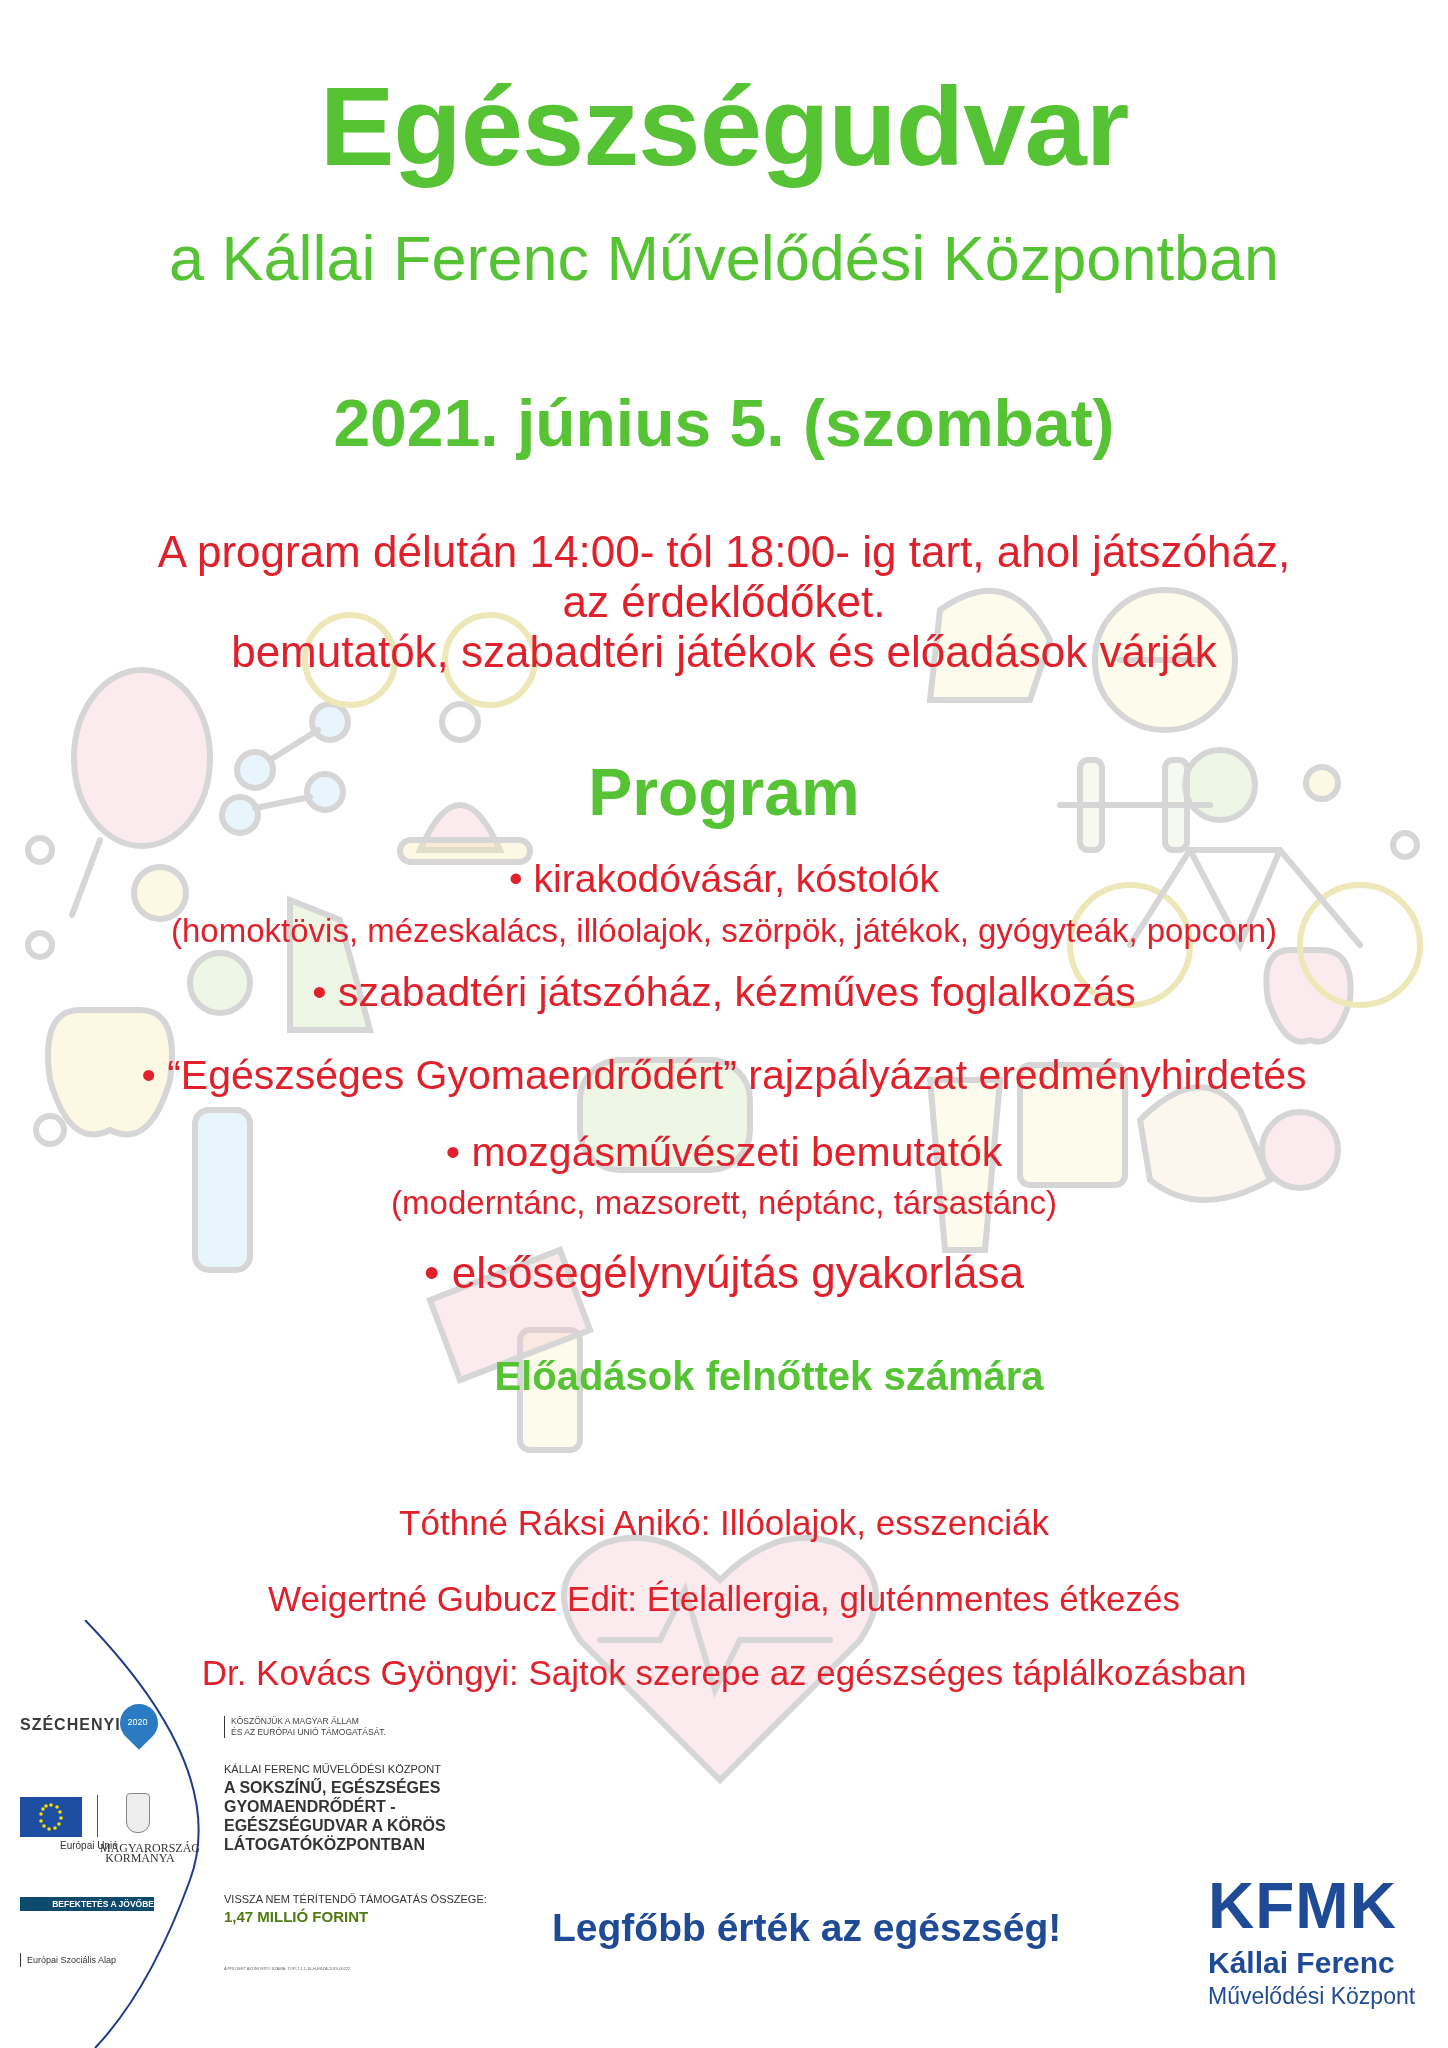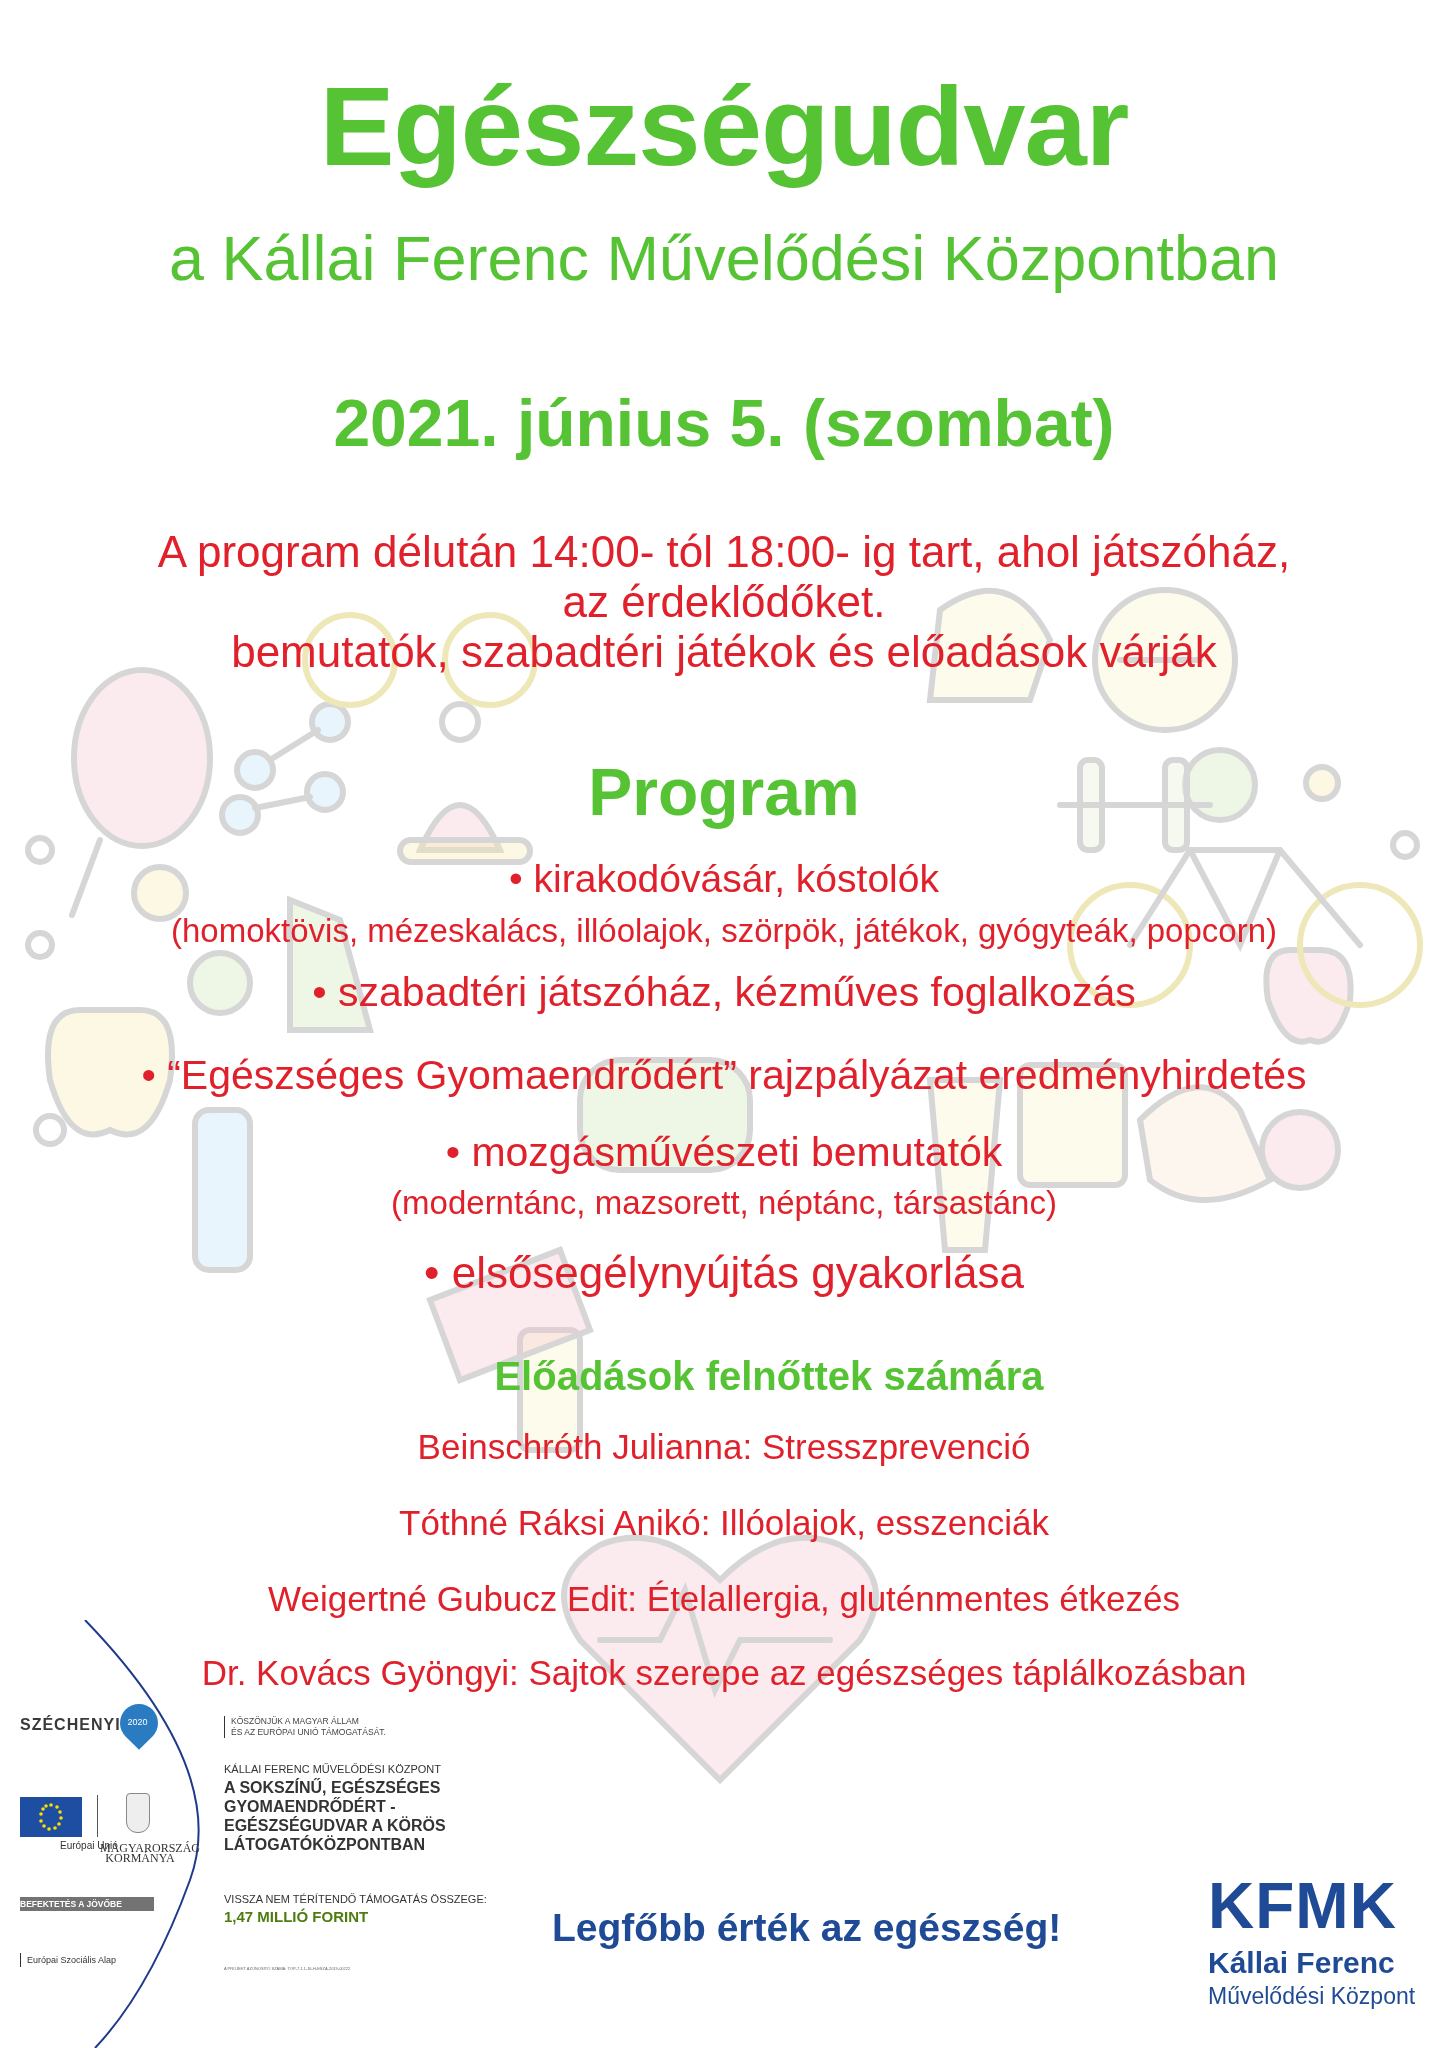--- a/index.html
+++ b/index.html
@@ -38,21 +38,21 @@
 
   
   .szech { position: absolute; left: 20px; top: 1716px; font-size: 16px; font-weight: bold; color: #3a3a3a; letter-spacing: 1px; }
   .szech-pin { position: absolute; left: 120px; top: 1704px; width: 38px; height: 38px; background: #2a7bc2; border-radius: 50% 50% 50% 0; transform: rotate(-45deg); }
   .szech-pin span { position: absolute; left: 3px; top: 12px; width: 32px; text-align: center; color: #fff; font-size: 9px; transform: rotate(45deg); }
   .eu-flag { position: absolute; left: 20px; top: 1797px; width: 62px; height: 40px; background: #1e4ea1; }
   .eu-label { position: absolute; left: 20px; top: 1840px; font-size: 10px; color: #333; padding-left: 40px; }
   .vsep { position: absolute; left: 97px; top: 1795px; width: 1px; height: 42px; background: #555; }
   .crest { position: absolute; left: 126px; top: 1793px; width: 22px; height: 38px; border: 1px solid #888; border-radius: 4px 4px 11px 11px; background: #eee; }
   .mk-label { position: absolute; left: 100px; top: 1843px; width: 80px; text-align: center; font-family: "Liberation Serif", serif; font-size: 12px; color: #333; line-height: 10px; }
-  .befekt { position: absolute; left: 20px; top: 1897px; width: 134px; height: 14px; background: #737373; color: #fff; font-size: 8.5px; font-weight: bold; text-align: left; line-height: 14px; }
+  .befekt { position: absolute; left: 20px; top: 1897px; width: 134px; height: 14px; background: #0c4a6e; color: #fff; font-size: 8.5px; font-weight: bold; text-align: right; line-height: 14px; }
   .esza { position: absolute; left: 20px; top: 1953px; font-size: 9px; color: #333; padding-left: 6px; border-left: 1px solid #333; line-height: 14px; }
   .arc { position: absolute; left: 0; top: 1620px; }
 
   .thanks { position: absolute; left: 224px; top: 1716px; font-size: 8.5px; color: #444; padding-left: 6px; border-left: 1px solid #333; line-height: 11px; }
   .org { position: absolute; left: 224px; top: 1763px; font-size: 11px; color: #333; }
   .proj { position: absolute; left: 224px; top: 1778px; font-size: 16px; font-weight: bold; color: #333; line-height: 19px; width: 300px; }
   .vissza { position: absolute; left: 224px; top: 1893px; font-size: 11px; color: #333; }
   .amount { position: absolute; left: 224px; top: 1908px; font-size: 15px; font-weight: bold; color: #4d7c0f; }
   .projid { position: absolute; left: 224px; top: 1966px; font-size: 4px; color: #666; }
 
@@ -181,21 +181,20 @@
 
   <div class="center li1 red bullet">kirakodóvásár, kóstolók</div>
   <div class="center li1s red">(homoktövis, mézeskalács, illóolajok, szörpök, játékok, gyógyteák, popcorn)</div>
   <div class="center li2 red bullet">szabadtéri játszóház, kézműves foglalkozás</div>
   <div class="center li3 red bullet">“Egészséges Gyomaendrődért” rajzpályázat eredményhirdetés</div>
   <div class="center li4 red bullet">mozgásművészeti bemutatók</div>
   <div class="center li4s red">(moderntánc, mazsorett, néptánc, társastánc)</div>
   <div class="center li5 red bullet">elsősegélynyújtás gyakorlása</div>
 
   <div class="center lect-h green">Előadások felnőttek számára</div>
-  <div class="center lect lect1 red">Beinschróth Julianna: Stresszprevenció</div>
   <div class="center lect lect2 red">Tóthné Ráksi Anikó: Illóolajok, esszenciák</div>
   <div class="center lect lect3 red">Weigertné Gubucz Edit: Ételallergia, gluténmentes étkezés</div>
   <div class="center lect lect4 red">Dr. Kovács Gyöngyi: Sajtok szerepe az egészséges táplálkozásban</div>
 
   <svg class="arc" width="220" height="428">
     <path d="M85 0 Q230 150 190 260 Q150 370 95 428" fill="none" stroke="#1f3a8a" stroke-width="2"></path>
   </svg>
   <div class="szech">SZÉCHENYI</div>
   <div class="szech-pin">
       <span>2020</span>

